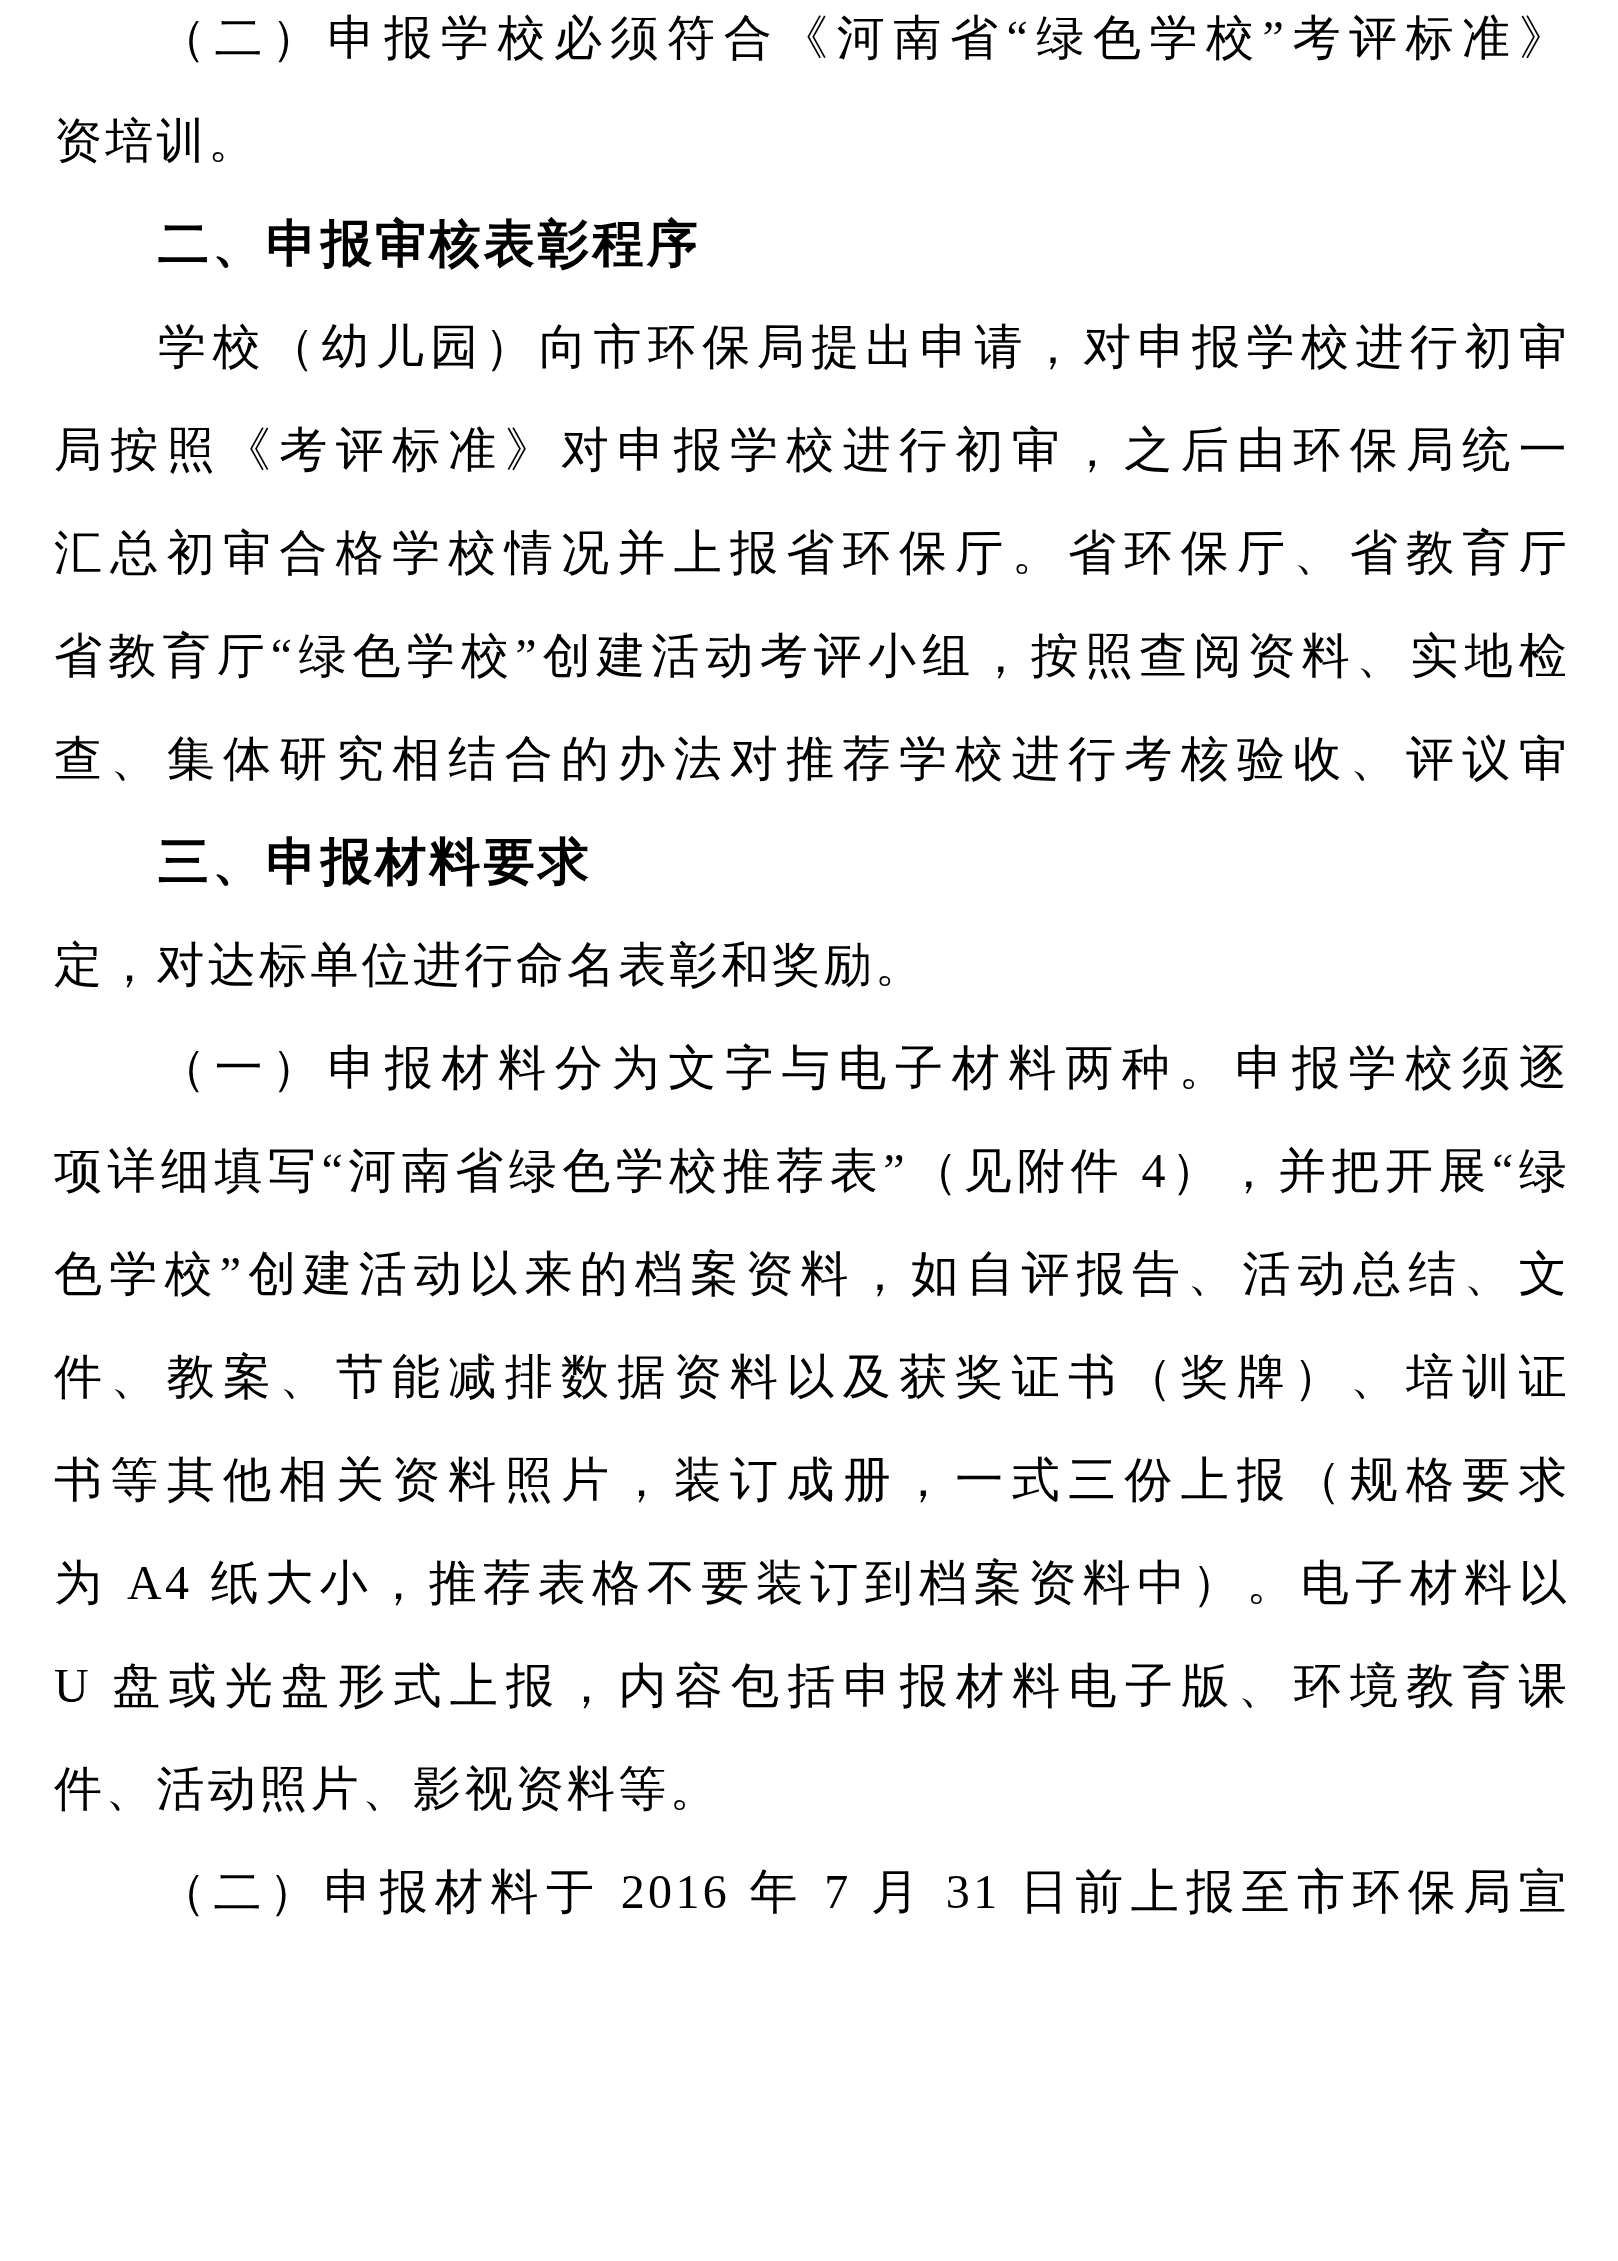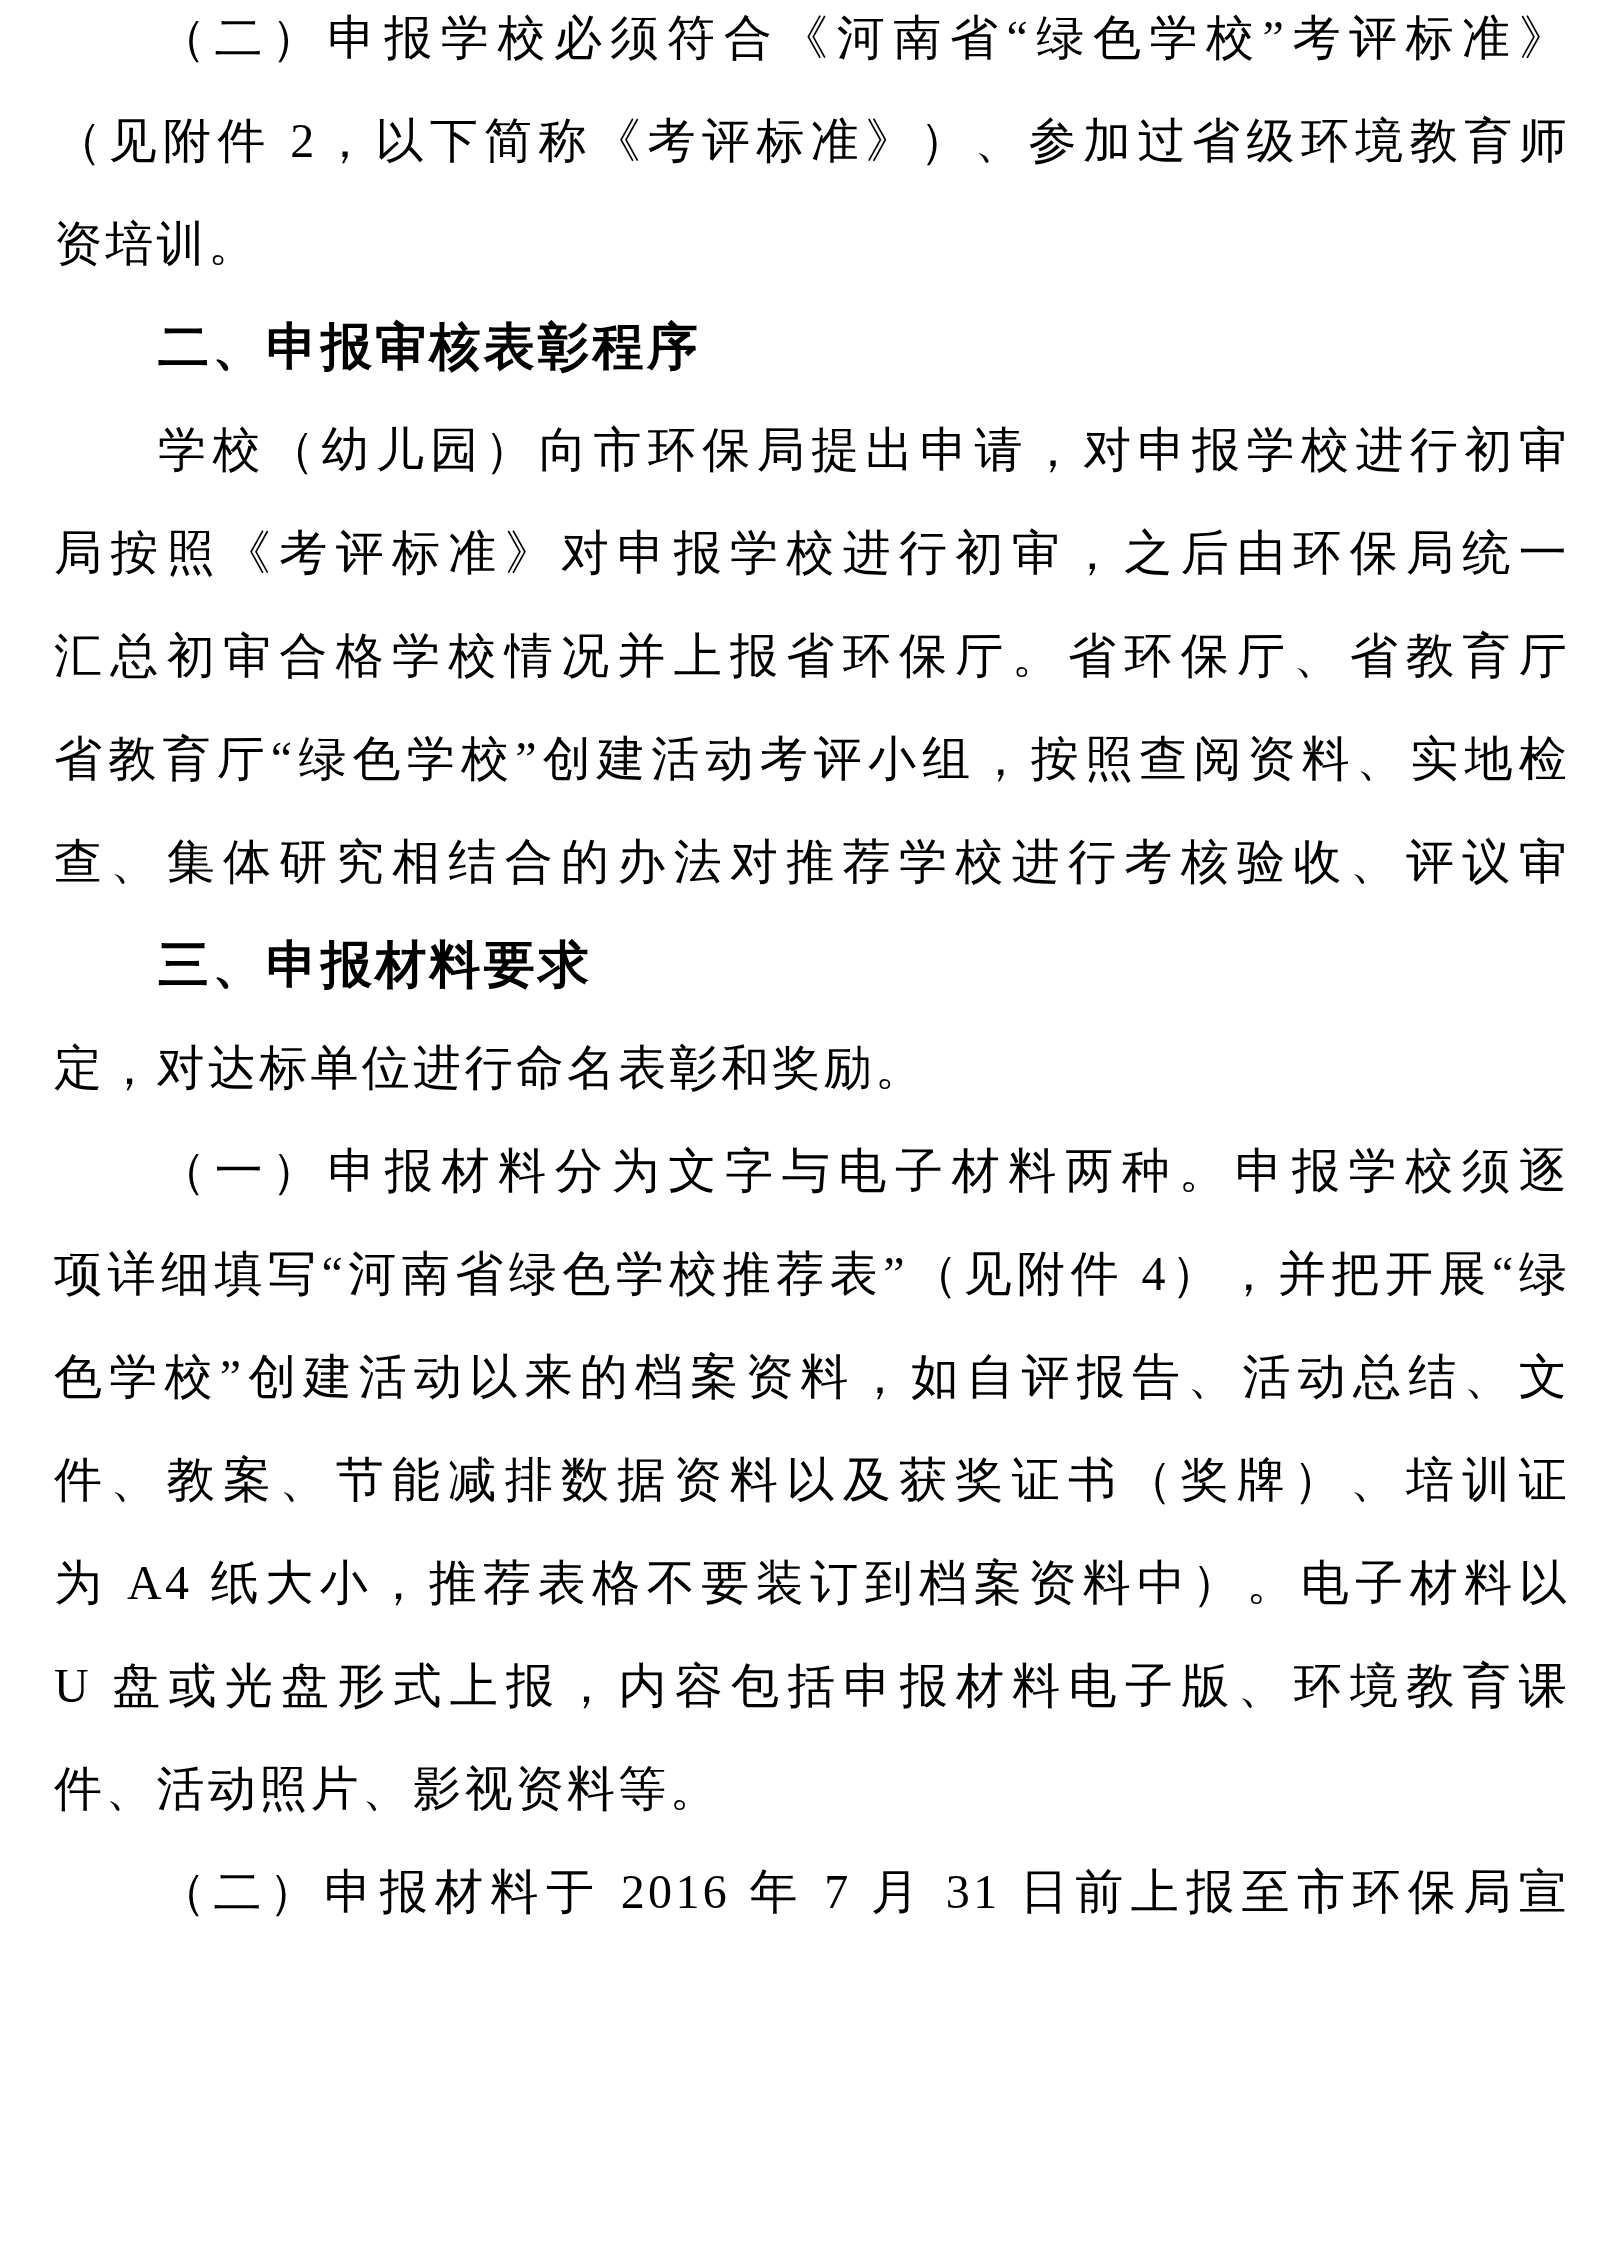--- a/index.html
+++ b/index.html
@@ -57,34 +57,34 @@
     font-family: "Liberation Serif", "DejaVu Serif", serif;
     color: #000000;
   }
 </style>
 </head>
 <body>
 
 <div class="page">
   <div class="text-block">
     <div class="line indent">（二）申报学校必须符合《河南省“绿色学校”考评标准》</div>
-    <div class="line">（见附件 2，以下简称《考评标准》）、参加过省级环境教育师</div>
     <div class="line last">资培训。</div>
     <div class="line heading indent">二、申报审核表彰程序</div>
     <div class="line indent">学校（幼儿园）向市环保局提出申请，对申报学校进行初审</div>
     <div class="line">局按照《考评标准》对申报学校进行初审，之后由环保局统一</div>
     <div class="line">汇总初审合格学校情况并上报省环保厅。省环保厅、省教育厅</div>
     <div class="line">省教育厅“绿色学校”创建活动考评小组，按照查阅资料、实地检</div>
     <div class="line">查、集体研究相结合的办法对推荐学校进行考核验收、评议审</div>
     <div class="line heading indent">三、申报材料要求</div>
     <div class="line last">定，对达标单位进行命名表彰和奖励。</div>
     <div class="line indent">（一）申报材料分为文字与电子材料两种。申报学校须逐</div>
     <div class="line">项详细填写“河南省绿色学校推荐表”（见附件 4），并把开展“绿</div>
     <div class="line">色学校”创建活动以来的档案资料，如自评报告、活动总结、文</div>
     <div class="line">件、教案、节能减排数据资料以及获奖证书（奖牌）、培训证</div>
+    <div class="line">书等其他相关资料照片，装订成册，一式三份上报（规格要求</div>
     <div class="line">为 A4 纸大小，推荐表格不要装订到档案资料中）。电子材料以</div>
     <div class="line">U 盘或光盘形式上报，内容包括申报材料电子版、环境教育课</div>
     <div class="line last">件、活动照片、影视资料等。</div>
     <div class="line indent">（二）申报材料于 2016 年 7 月 31 日前上报至市环保局宣</div>
     <div class="line last">教科。</div>
   </div>
   <div class="footer">—2—</div>
 </div>
 
 

